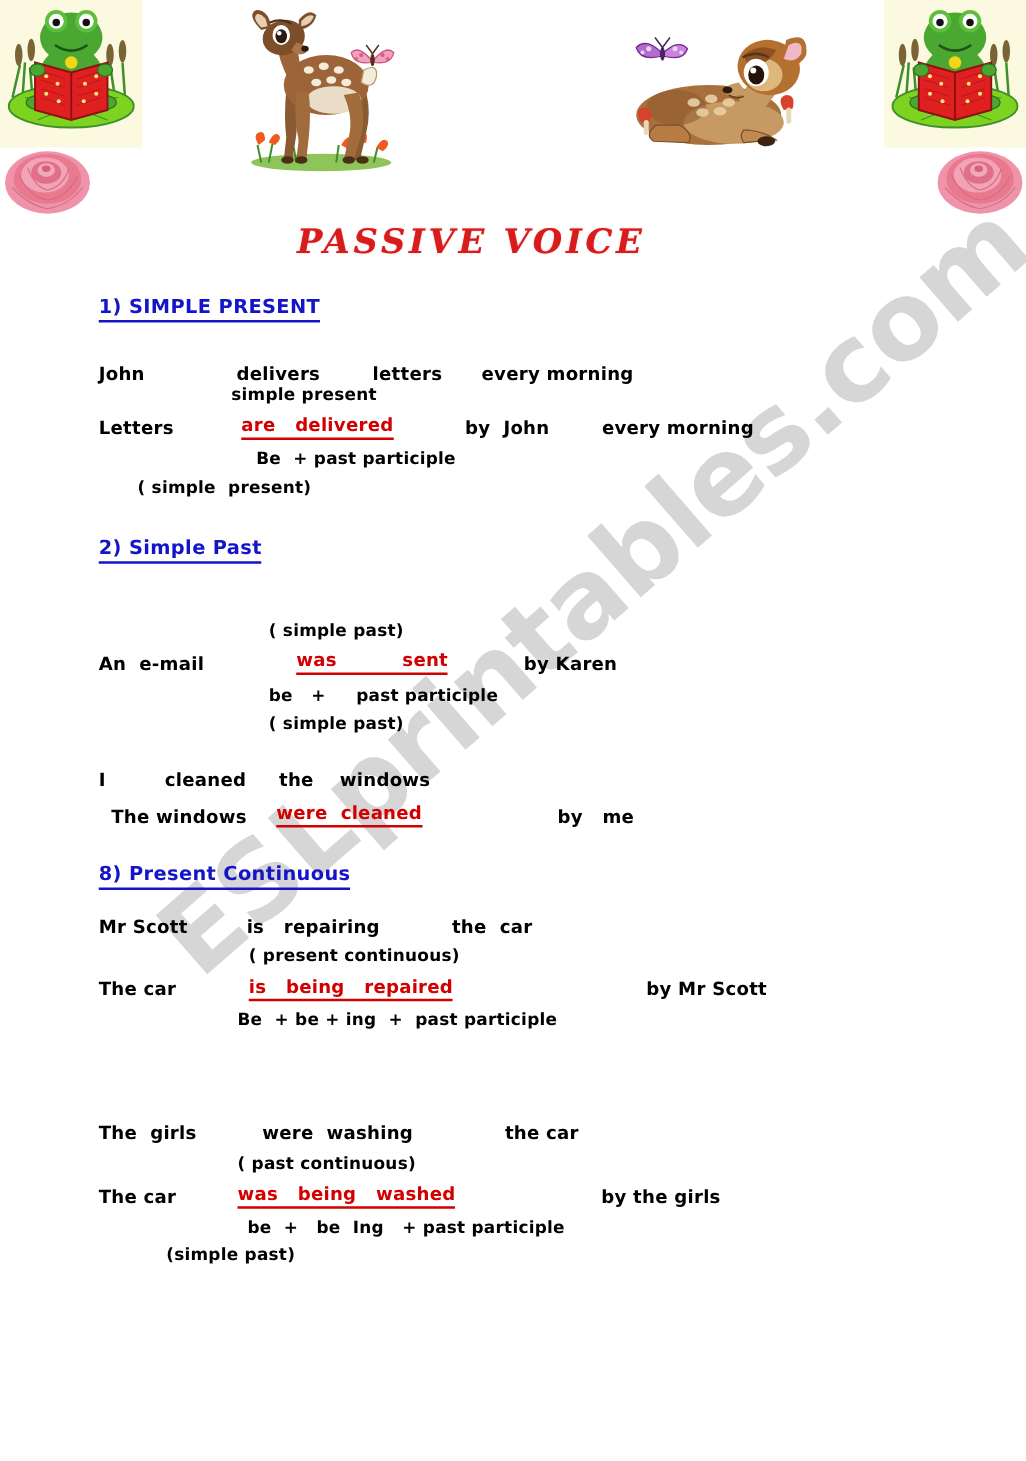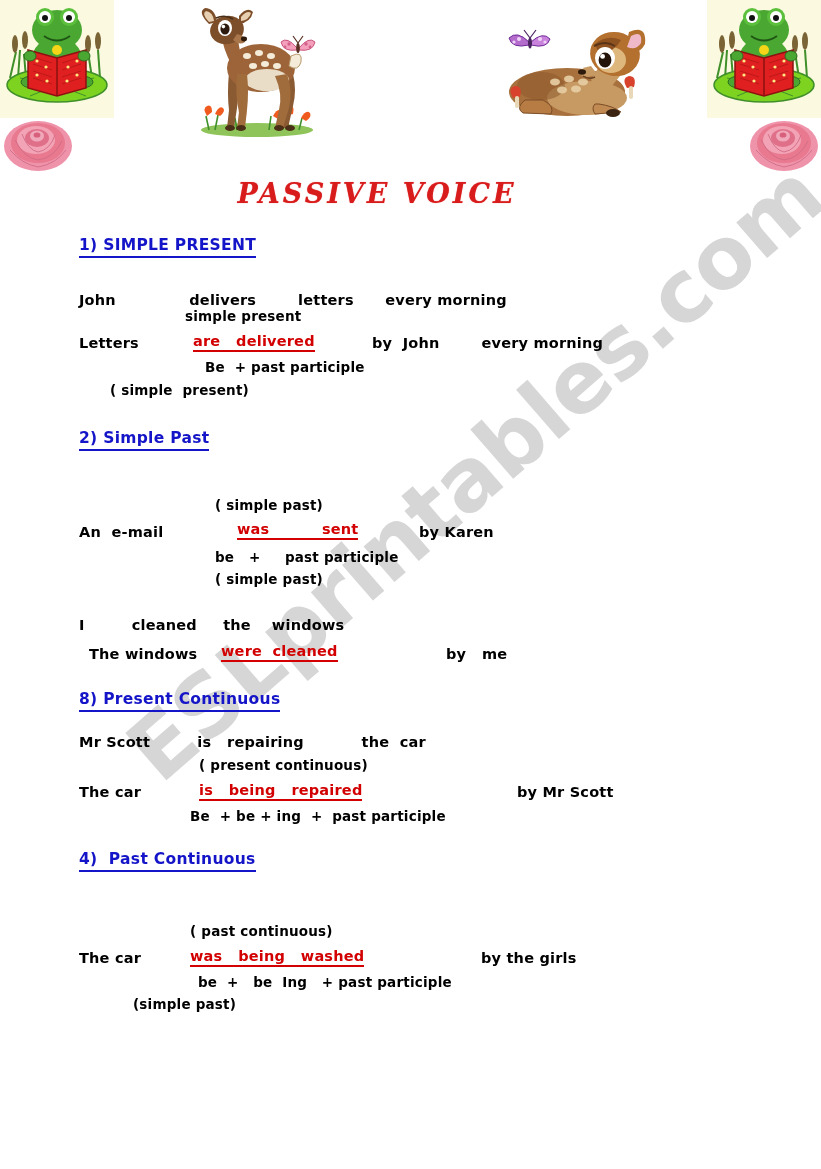--- a/index.html
+++ b/index.html
@@ -433,21 +433,21 @@
     <div class="line" style="left:424px; top:646px;margin-left:22px;">by   me</div>
 
     <div class="heading" style="left:79px; top:690px;">8) Present Continuous</div>
     <div class="line" style="left:79px; top:734px;">Mr Scott         is   repairing           the  car</div>
     <div class="line small" style="left:199px; top:757px;">( present continuous)</div>
     <div class="line" style="left:79px; top:784px;">The car</div>
     <div class="redline" style="left:199px; top:782px;">is   being   repaired</div>
     <div class="line" style="left:517px; top:784px;">by Mr Scott</div>
     <div class="line small" style="left:190px; top:808px;">Be  + be + ing  +  past participle</div>
 
-    <div class="heading" style="left:79px; top:850px;">4)  Past Continuous</div>
+    <div class="line" style="left:79px; top:899px;">The  girls          were  washing              the car</div>
     <div class="line small" style="left:190px; top:923px;">( past continuous)</div>
     <div class="line" style="left:79px; top:950px;">The car</div>
     <div class="redline" style="left:190px; top:948px;">was   being   washed</div>
     <div class="line" style="left:481px; top:950px;">by the girls</div>
     <div class="line small" style="left:198px; top:974px;">be  +   be  Ing   + past participle</div>
     <div class="line small" style="left:133px; top:996px;">(simple past)</div>
 
   </div>
 </div>
 

